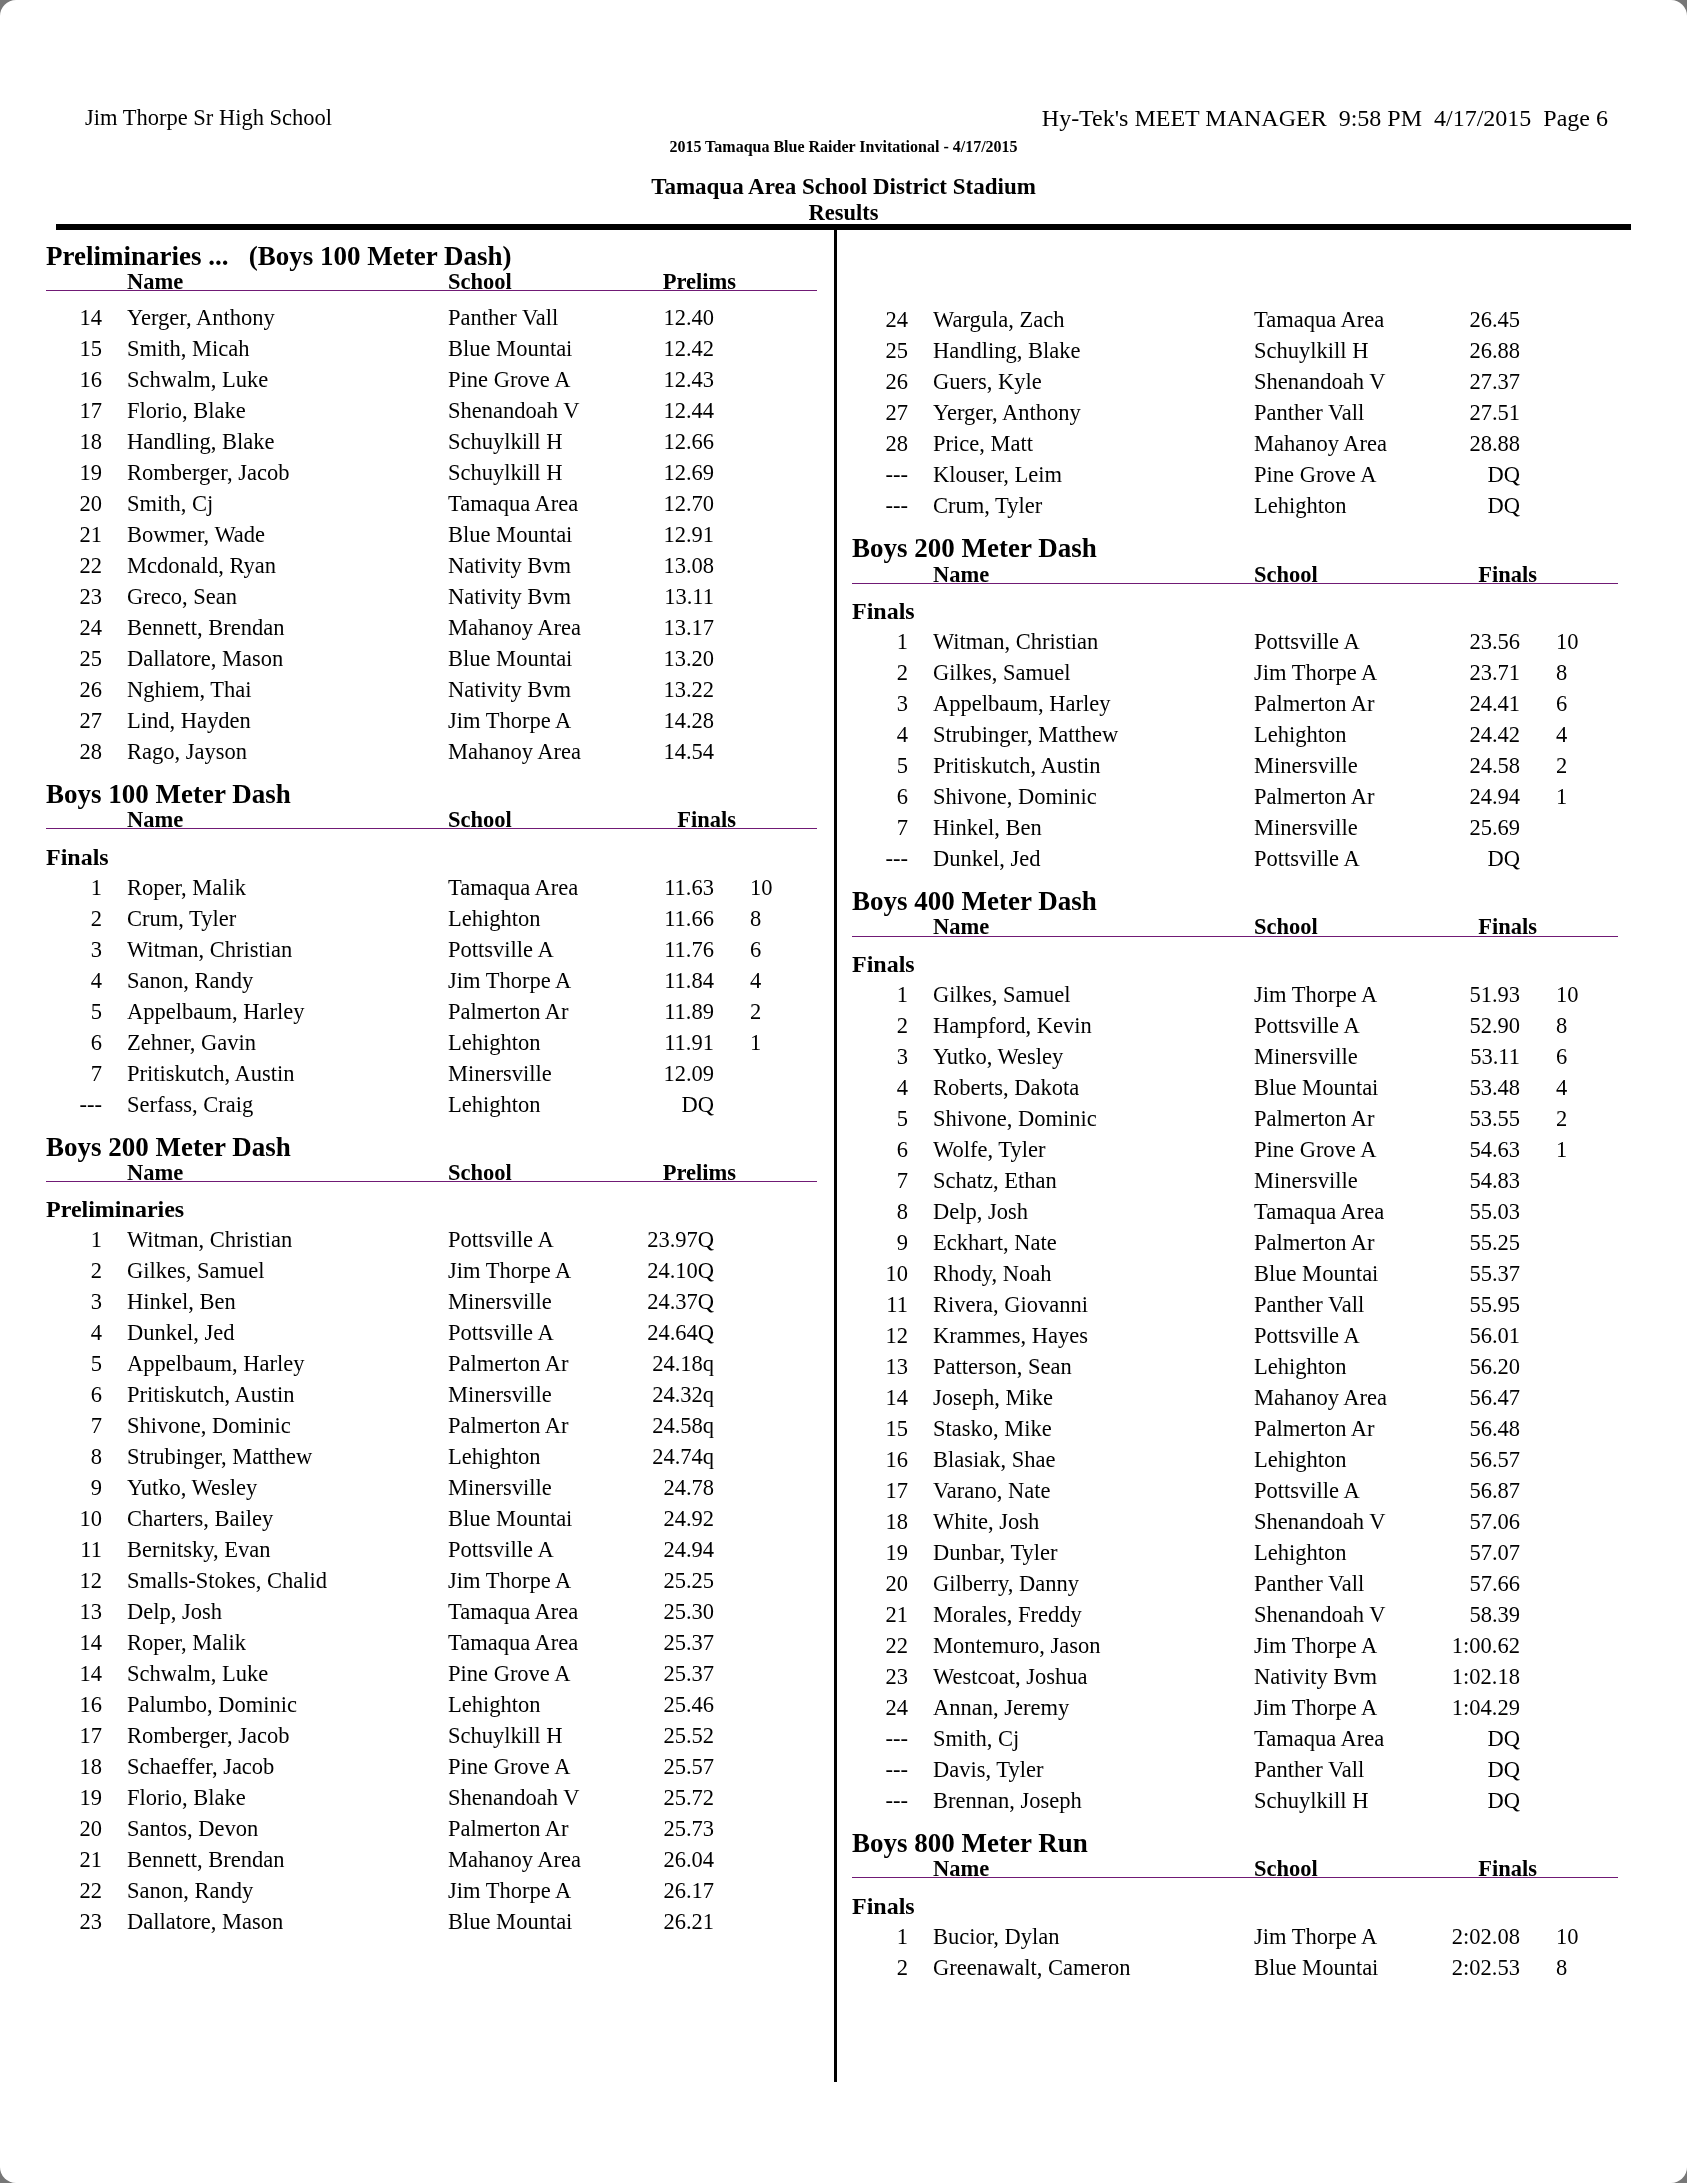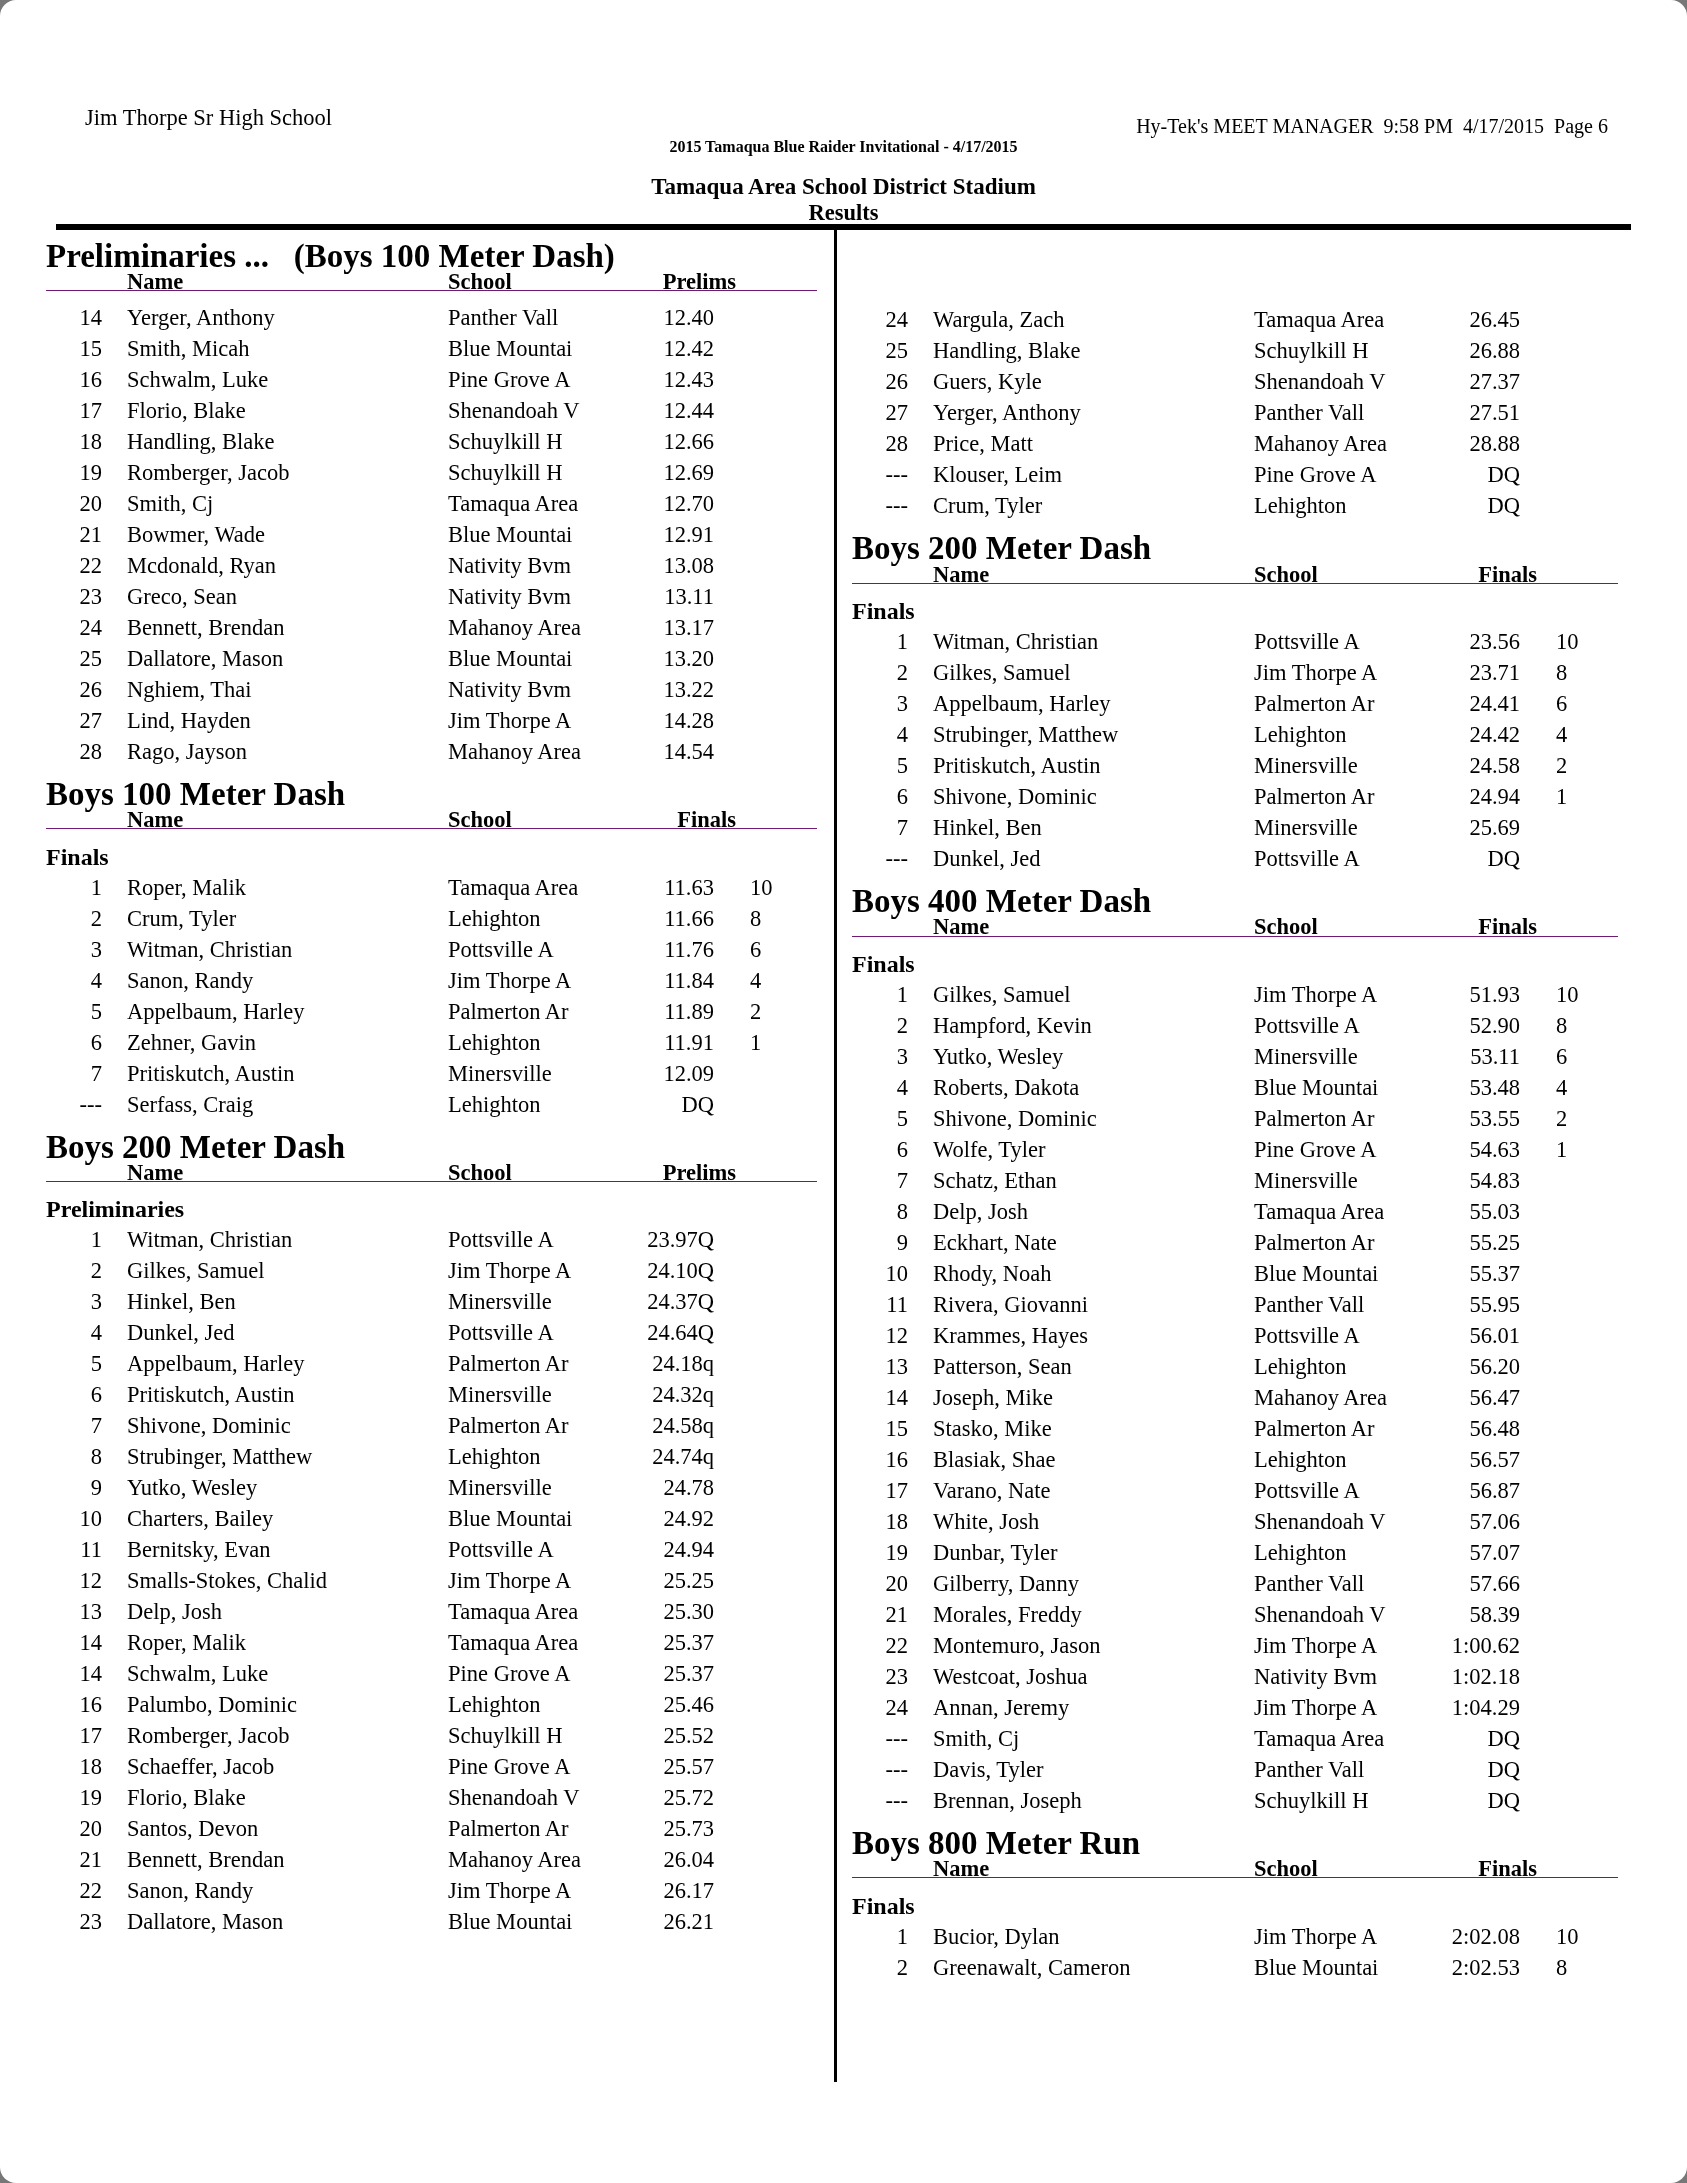--- a/index.html
+++ b/index.html
@@ -1,28 +1,28 @@
 <!DOCTYPE html>
 <html style="font-size:10.6px"><head>
 <meta charset="utf-8">
 <style>
   html,body{margin:0;padding:0;background:#777;}
   .page{position:relative;width:1687px;height:2183px;background:#ffffff;
         font-family:"Liberation Serif","DejaVu Serif",serif;color:#000;overflow:hidden;border-radius:16px;}
   .top-left{position:absolute;left:85px;top:105px;font-size:22.5px;white-space:pre;}
-  .top-right{position:absolute;right:79px;top:115px;font-size:20px;white-space:pre;}
+  .top-right{position:absolute;right:79px;top:105px;font-size:24px;white-space:pre;}
   .meet-title{position:absolute;left:0;right:0;top:138px;text-align:center;font-weight:bold;font-size:16px;white-space:pre;}
   .venue{position:absolute;left:0;right:0;top:174px;text-align:center;font-weight:bold;font-size:23px;white-space:pre;}
   .results-label{position:absolute;left:0;right:0;top:200px;text-align:center;font-weight:bold;font-size:22.5px;}
   .header-rule{position:absolute;left:56px;right:56px;top:224px;height:6px;background:#000;}
   .column-divider{position:absolute;left:834px;top:230px;width:2.6px;height:1852px;background:#000;}
   .col{position:absolute;top:233px;}
   .col-left{left:46px;width:771px;}
   .col-right{left:852px;width:766px;}
-  .section-title{font-size:33px;font-weight:bold;line-height:32px;margin-top:11.2px;white-space:pre;}
+  .section-title{font-size:27px;font-weight:bold;line-height:32px;margin-top:11.2px;white-space:pre;}
   .section:first-child .section-title{margin-top:6.6px;}
   .table-header{position:relative;height:18.5px;border-bottom:1px solid #701a75;font-weight:bold;font-size:22.5px;}
   .table-header .h-name{position:absolute;left:81px;top:-2.6px;}
   .table-header .h-school{position:absolute;left:402px;top:-2.6px;}
   .table-header .h-mark{position:absolute;right:81px;top:-2.6px;}
   .round-label{font-size:24px;font-weight:bold;line-height:29px;margin-top:13.2px;}
   .rows{margin-top:10.6px;}
   .rows.tight{margin-top:0;}
   .rows.continuation{margin-top:71px;}
   .row{display:flex;height:31px;line-height:31px;font-size:22.5px;}

